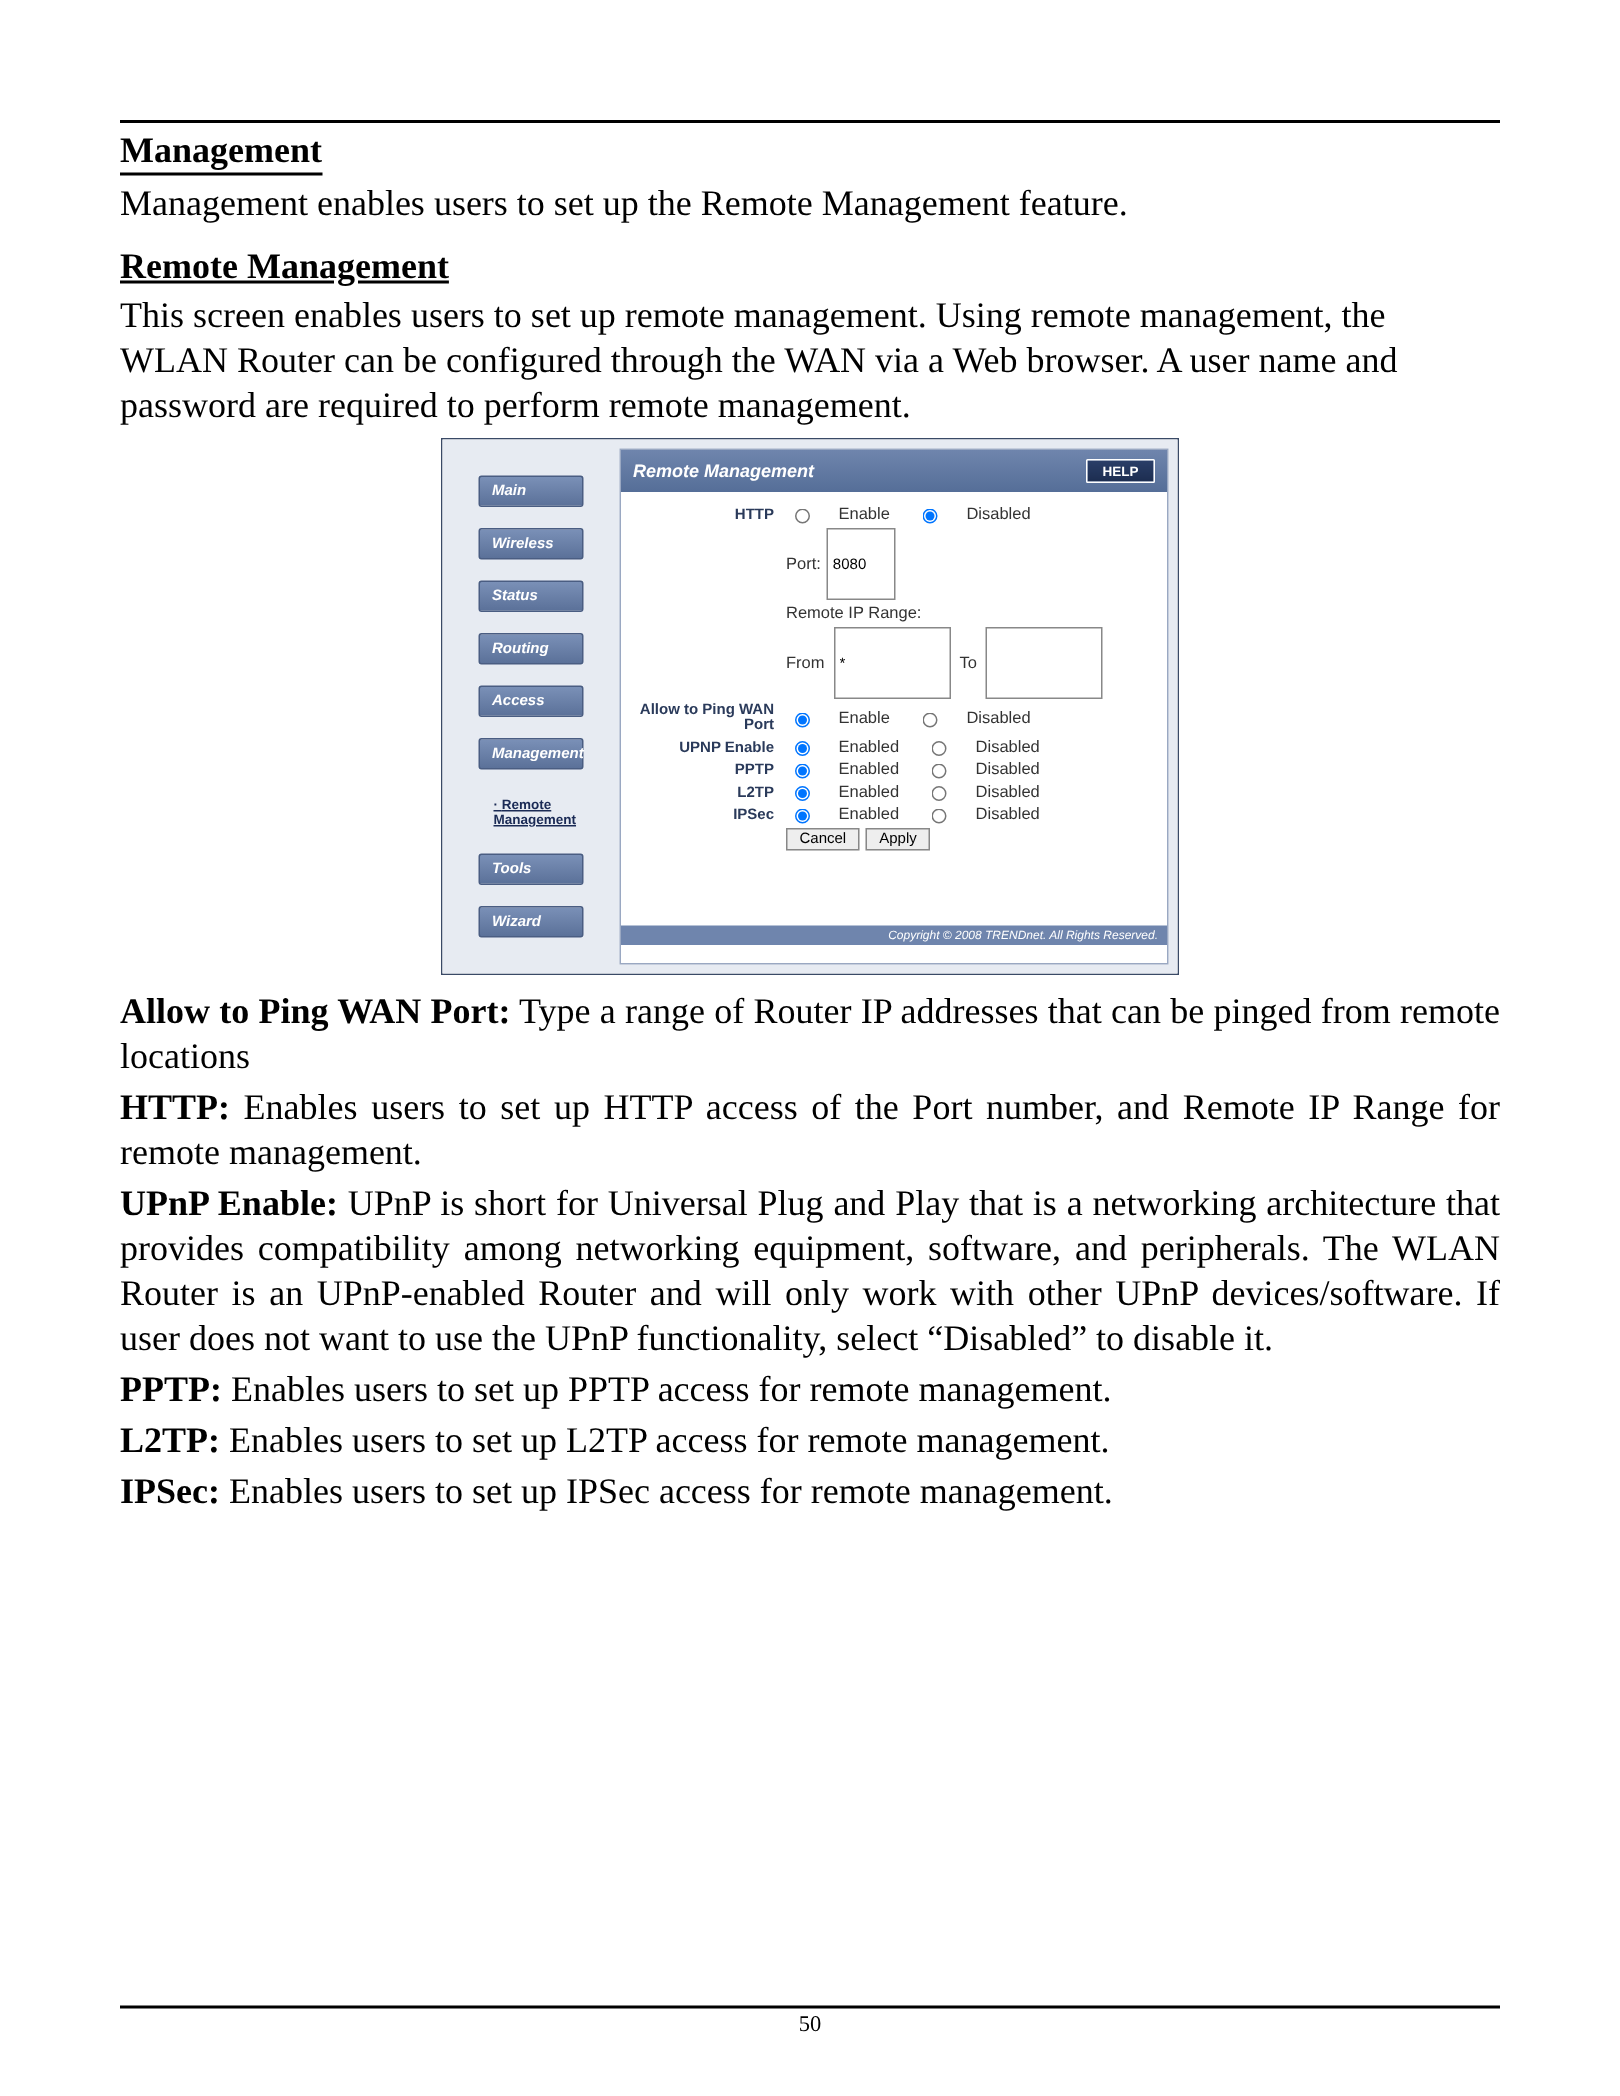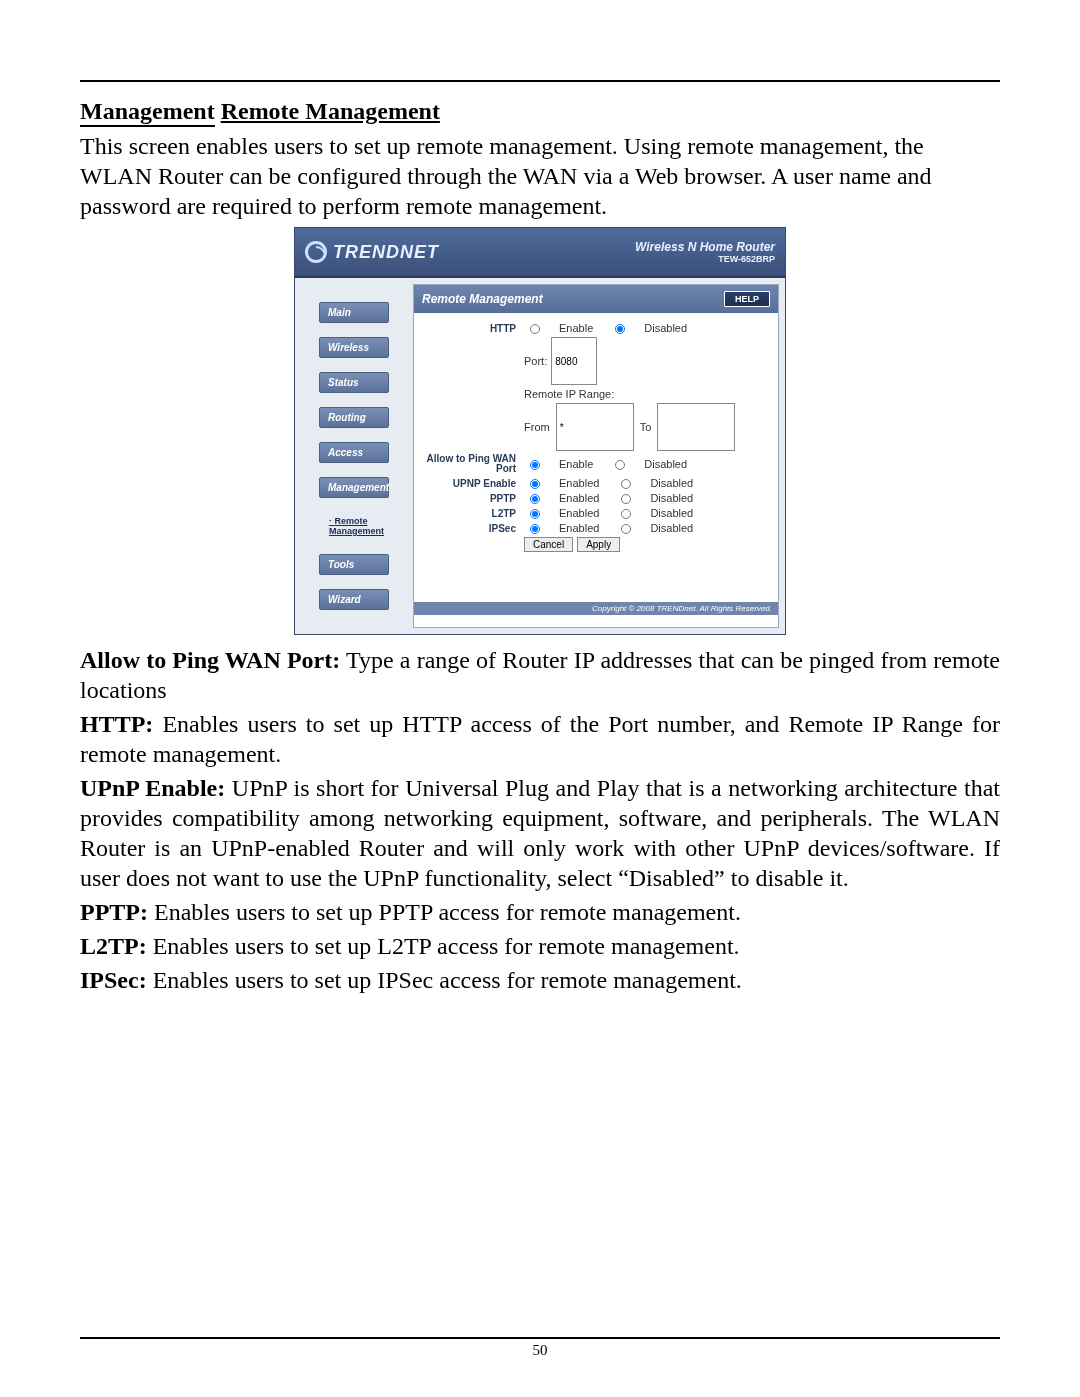--- a/index.html
+++ b/index.html
@@ -99,35 +99,26 @@
     background:#6f85ad;color:#fff;font-size:8px;text-align:right;
     padding:2px 6px;font-style:italic;
   }
 </style>
 </head>
 <body>
 
 <div class="page">
   <hr class="hr-top">
   <div class="h-section">Management</div>
+  <p class="para">Management enables users to set up the Remote Management feature.</p>
   <div class="h-sub">Remote Management</div>
   <p class="para">This screen enables users to set up remote management. Using remote management, the WLAN Router can be configured through the WAN via a Web browser. A user name and password are required to perform remote management.</p>
 
   
   <div class="shot">
-    <div class="shot-head">
-      <div class="brand">
-        <span class="brand-ring"></span>
-        <span class="brand-text">TRENDNET</span>
-      </div>
-      <div class="head-right">
-        <div class="big">Wireless N Home Router</div>
-        <div class="small">TEW-652BRP</div>
-      </div>
-    </div>
     <div class="shot-body">
       <div class="sidebar">
         <span class="navtab">Main</span>
         <span class="navtab">Wireless</span>
         <span class="navtab">Status</span>
         <span class="navtab">Routing</span>
         <span class="navtab">Access</span>
         <span class="navtab">Management</span>
         <span class="sub-active">Remote Management</span>
         <span class="navtab">Tools</span>

